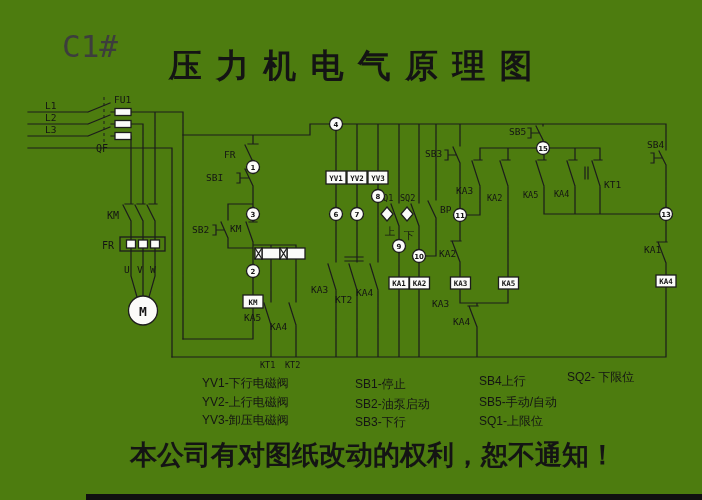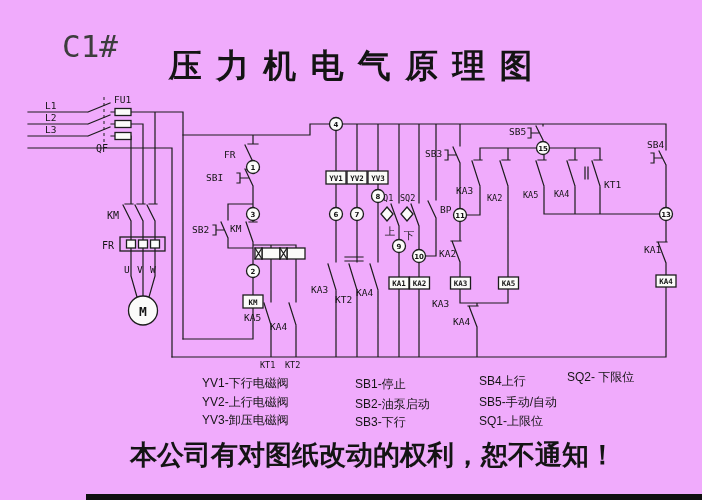--- a/index.html
+++ b/index.html
@@ -1,16 +1,16 @@
 <!DOCTYPE html>
 <html><head>
 <meta charset="utf-8">
 <style>
   html,body{margin:0;padding:0;background:#e8e8e6;}
-  .stage{position:relative;width:702px;height:500px;background:#f0abfc;overflow:hidden;}
+  .stage{position:relative;width:702px;height:500px;background:#4d7c0f;overflow:hidden;}
   svg{display:block;}
   .w{fill:none;stroke:#1c1c1c;stroke-width:1.2;stroke-linecap:square;stroke-linejoin:miter;}
   .wd{fill:none;stroke:#1c1c1c;stroke-width:1;stroke-dasharray:3 3;}
   .shp{fill:#fbfbf9;stroke:#1c1c1c;stroke-width:1.3;}
   .shpo{fill:none;stroke:#1c1c1c;stroke-width:1.3;}
   text{fill:#141414;}
   .t9{font:9.5px "DejaVu Sans Mono", monospace;}
   .t8{font:8.5px "DejaVu Sans Mono", monospace;}
   .t10{font:10px "DejaVu Sans Mono", monospace;}
   .tb{font:700 7.5px "DejaVu Sans Mono", monospace;text-anchor:middle;}

